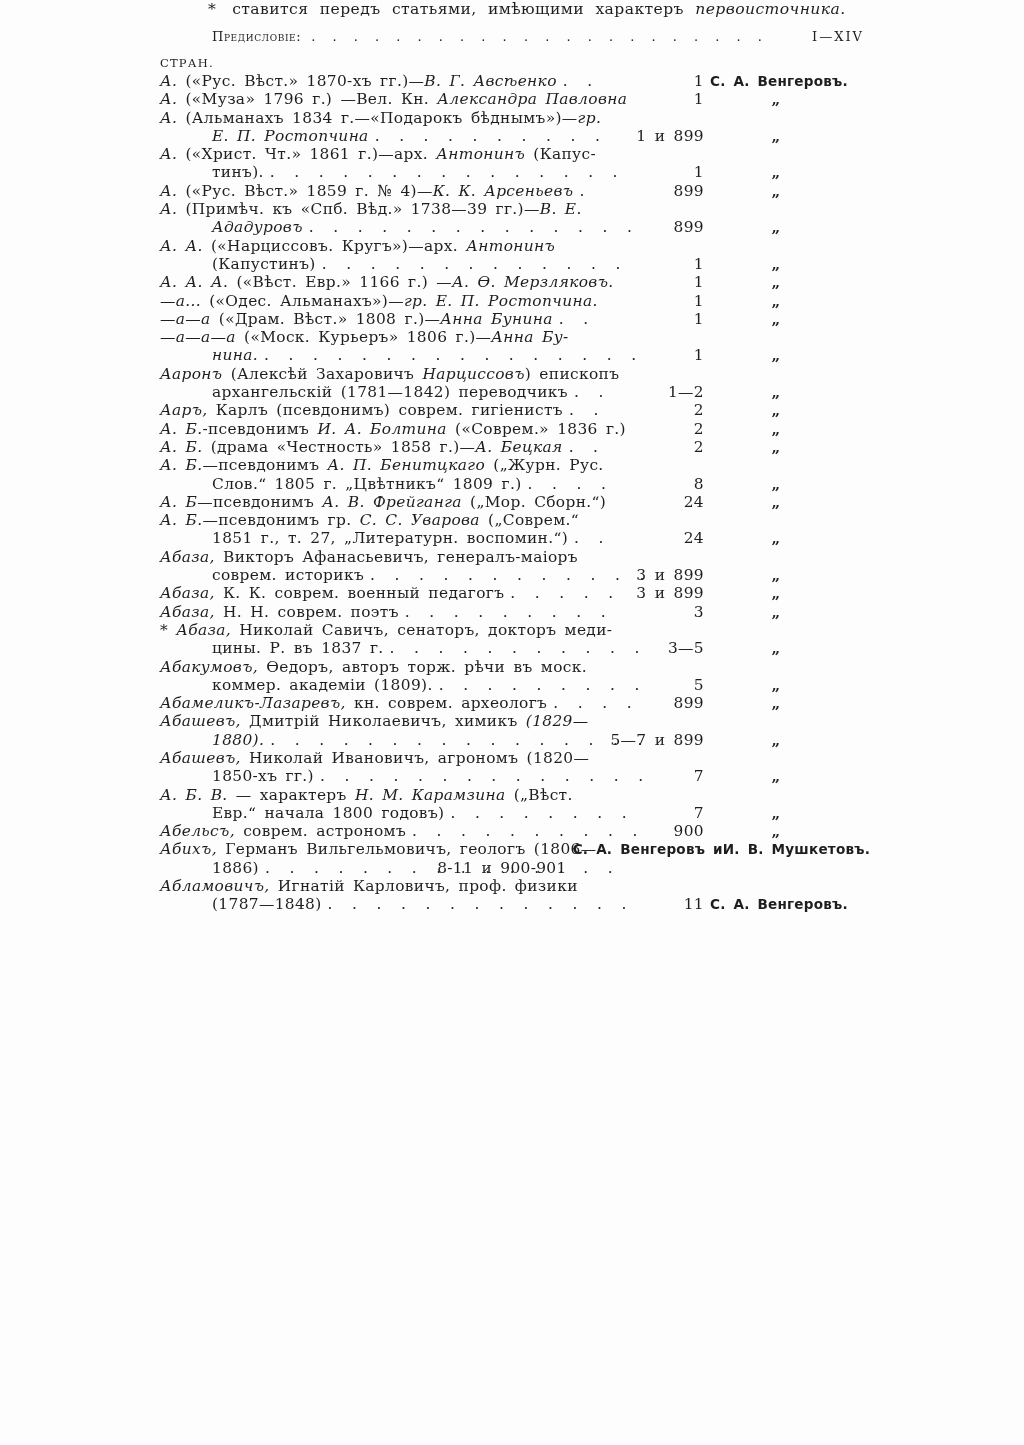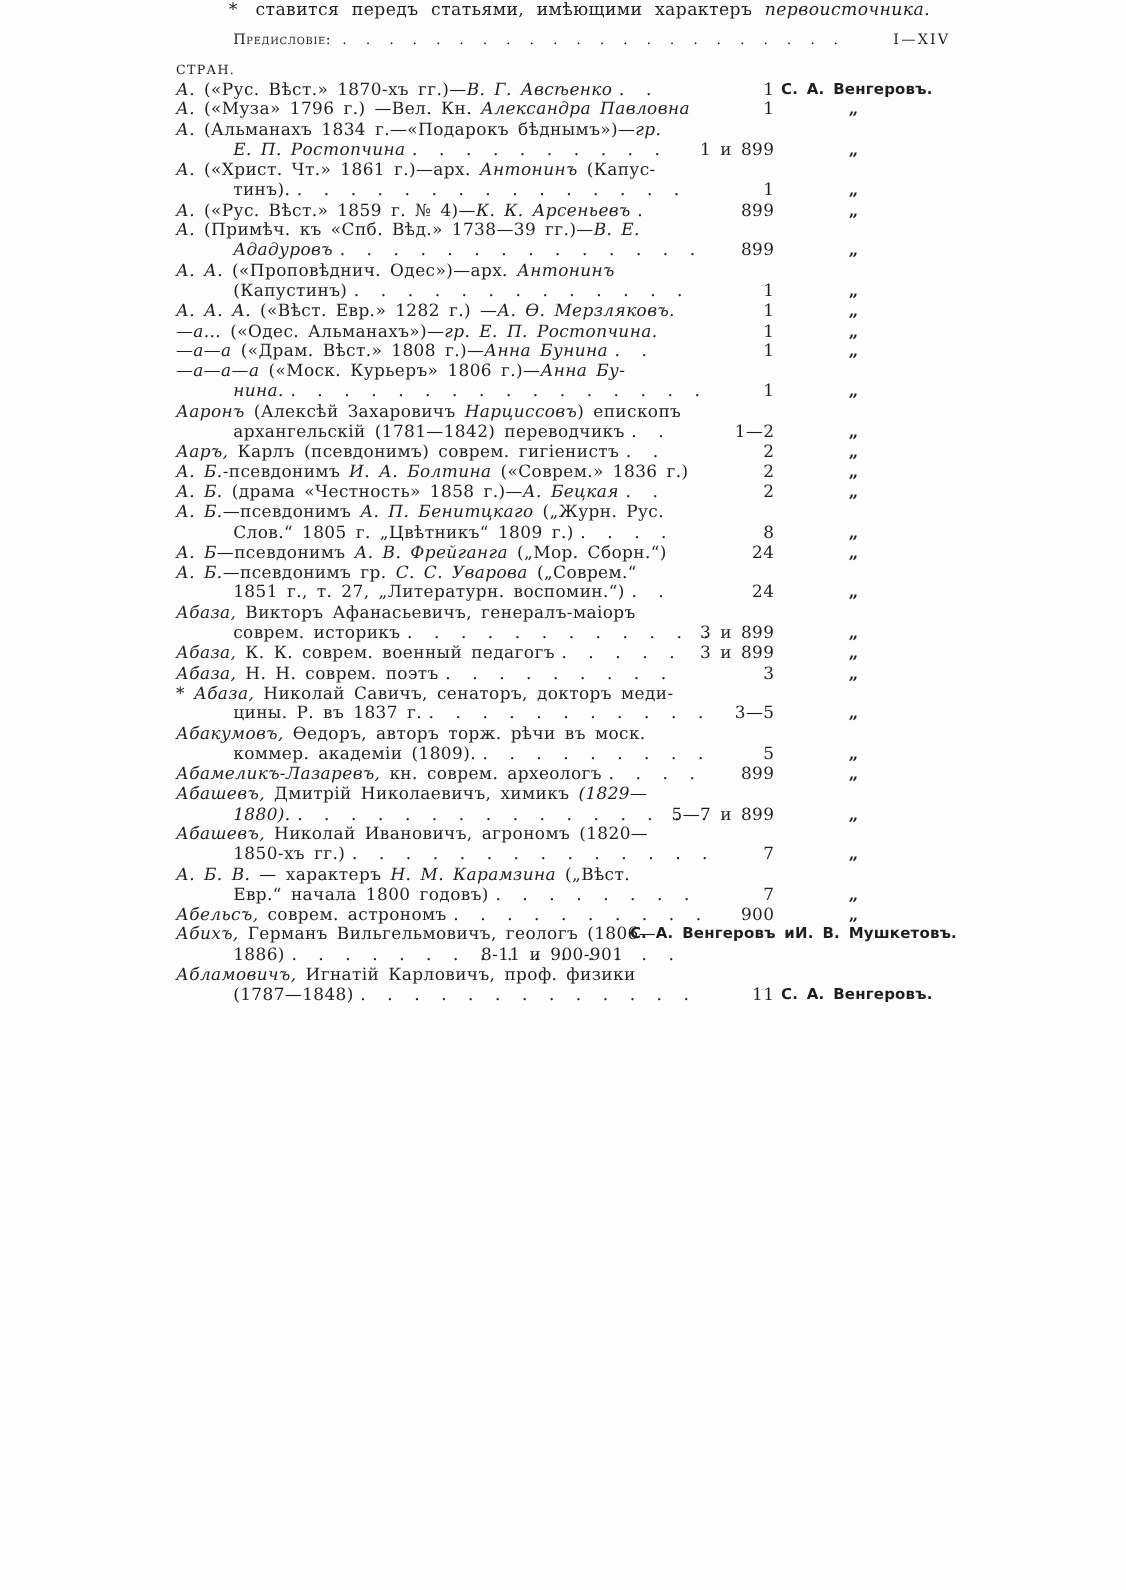--- a/index.html
+++ b/index.html
@@ -188,31 +188,31 @@
           <div class="line"><span class="seg-i">А.</span><span class=""> (Примѣч. къ «Спб. Вѣд.» 1738—39 гг.)—</span><span class="seg-i">В. Е.</span></div>
           <div class="line indent"><span class="seg-i">Ададуровъ</span><span class=" dots">. . . . . . . . . . . . . .</span></div>
         </div>
         <div class="e-pages">899</div>
         <div class="e-author">
           <div class="ditto">„</div>
         </div>
       </div>
       <div class="entry">
         <div class="e-text">
-          <div class="line"><span class="seg-i">А. А.</span><span class=""> («Проповѣднич. Одес»)—арх. </span><span class="seg-i">Антонинъ</span></div>
+          <div class="line"><span class="seg-i">А. А.</span><span class=""> («Нарциссовъ. Кругъ»)—арх. </span><span class="seg-i">Антонинъ</span></div>
           <div class="line indent"><span class="">(Капустинъ)</span><span class=" dots">. . . . . . . . . . . . .</span></div>
         </div>
         <div class="e-pages">1</div>
         <div class="e-author">
           <div class="ditto">„</div>
         </div>
       </div>
       <div class="entry">
         <div class="e-text">
-          <div class="line"><span class="seg-i">А. А. А.</span><span class=""> («Вѣст. Евр.» 1282 г.) —</span><span class="seg-i">А. Ѳ. Мерзляковъ.</span></div>
+          <div class="line"><span class="seg-i">А. А. А.</span><span class=""> («Вѣст. Евр.» 1166 г.) —</span><span class="seg-i">А. Ѳ. Мерзляковъ.</span></div>
         </div>
         <div class="e-pages">1</div>
         <div class="e-author">
           <div class="ditto">„</div>
         </div>
       </div>
       <div class="entry">
         <div class="e-text">
           <div class="line"><span class="seg-i">—а...</span><span class=""> («Одес. Альманахъ»)—</span><span class="seg-i">гр. Е. П. Ростопчина.</span></div>
         </div>

